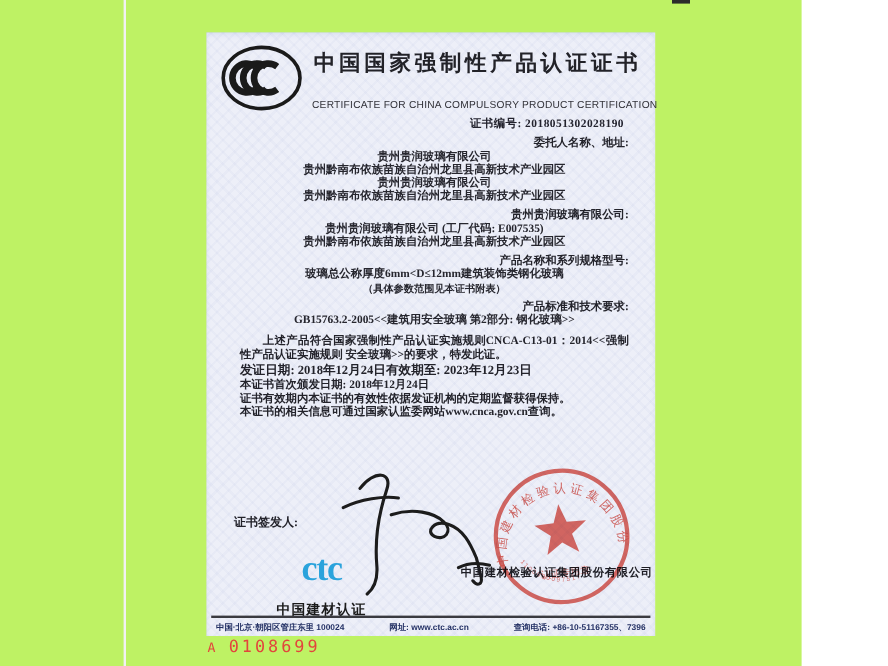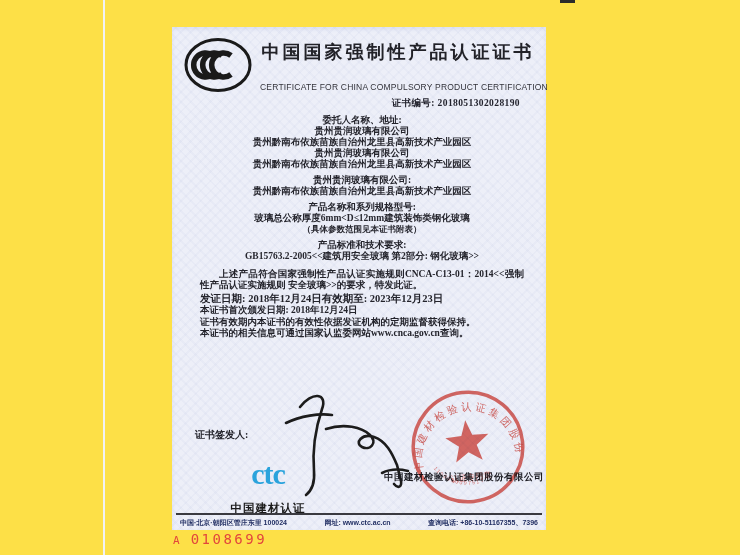--- a/index.html
+++ b/index.html
@@ -1,18 +1,18 @@
 <!DOCTYPE html>
 <html><head>
 <meta charset="utf-8">
 <style>
   html,body{margin:0;padding:0;background:#ffffff;}
   .stage{
-    position:relative;width:740px;height:555px;overflow:hidden;
-    background:#fde047;
+    position:relative;width:668px;height:555px;overflow:hidden;
+    background:#bef264;
     font-family:"Liberation Serif", serif;
   }
   .scan-crease{position:absolute;left:103px;top:0;width:2px;height:555px;background:#f1f1f3;}
   .scan-mark{position:absolute;left:560px;top:0;width:15px;height:3px;background:#2b2b2b;}
 
   
   .cert{
     position:absolute;left:172px;top:27px;width:374px;height:503px;
     background:#edeff8;
     background-image:
@@ -33,21 +33,21 @@
     font-family:"Liberation Sans", sans-serif;font-size:8.5px;color:#33333a;
     margin-top:18px;letter-spacing:0.2px;white-space:nowrap;
   }
   .cert-no{
     position:absolute;top:70px;right:26px;font-size:9.5px;font-weight:bold;
     color:#23232e;letter-spacing:0.4px;
   }
 
   
   .body{position:absolute;top:88px;left:28px;right:22px;font-size:9.5px;line-height:11px;}
-  .lbl{font-weight:bold;text-align:center;margin-top:5px;}
+  .lbl{font-weight:bold;text-align:right;margin-top:5px;}
   .lbl.first{margin-top:0;}
   .val{text-align:center;font-weight:bold;color:#26262e;}
   .val.small{font-size:8.5px;}
   .statement{margin-top:7px;text-indent:2em;line-height:10.5px;text-align:justify;font-weight:bold;}
   .dates-row{margin-top:3px;display:flex;font-size:10.5px;font-weight:bold;line-height:12px;align-items:flex-end;}
   .dates-row .right{}
   .meta-line{font-weight:bold;line-height:11.5px;}
 
   
   .signer-label{position:absolute;left:23px;top:401px;font-size:10px;font-weight:bold;}
@@ -112,20 +112,21 @@
 
     <div class="body">
       <div class="lbl first">委托人名称、地址:</div>
       <div class="val">贵州贵润玻璃有限公司</div>
       <div class="val">贵州黔南布依族苗族自治州龙里县高新技术产业园区</div>
 
       <div class="val">贵州贵润玻璃有限公司</div>
       <div class="val">贵州黔南布依族苗族自治州龙里县高新技术产业园区</div>
 
       <div class="lbl">贵州贵润玻璃有限公司:</div>
+      <div class="val">贵州贵润玻璃有限公司 (工厂代码: E007535)</div>
       <div class="val">贵州黔南布依族苗族自治州龙里县高新技术产业园区</div>
 
       <div class="lbl">产品名称和系列规格型号:</div>
       <div class="val">玻璃总公称厚度6mm&lt;D≤12mm建筑装饰类钢化玻璃</div>
       <div class="val small">（具体参数范围见本证书附表）</div>
 
       <div class="lbl">产品标准和技术要求:</div>
       <div class="val">GB15763.2-2005&lt;&lt;建筑用安全玻璃 第2部分: 钢化玻璃&gt;&gt;</div>
 
       <div class="statement">上述产品符合国家强制性产品认证实施规则CNCA-C13-01：2014&lt;&lt;强制性产品认证实施规则 安全玻璃&gt;&gt;的要求，特发此证。</div>

